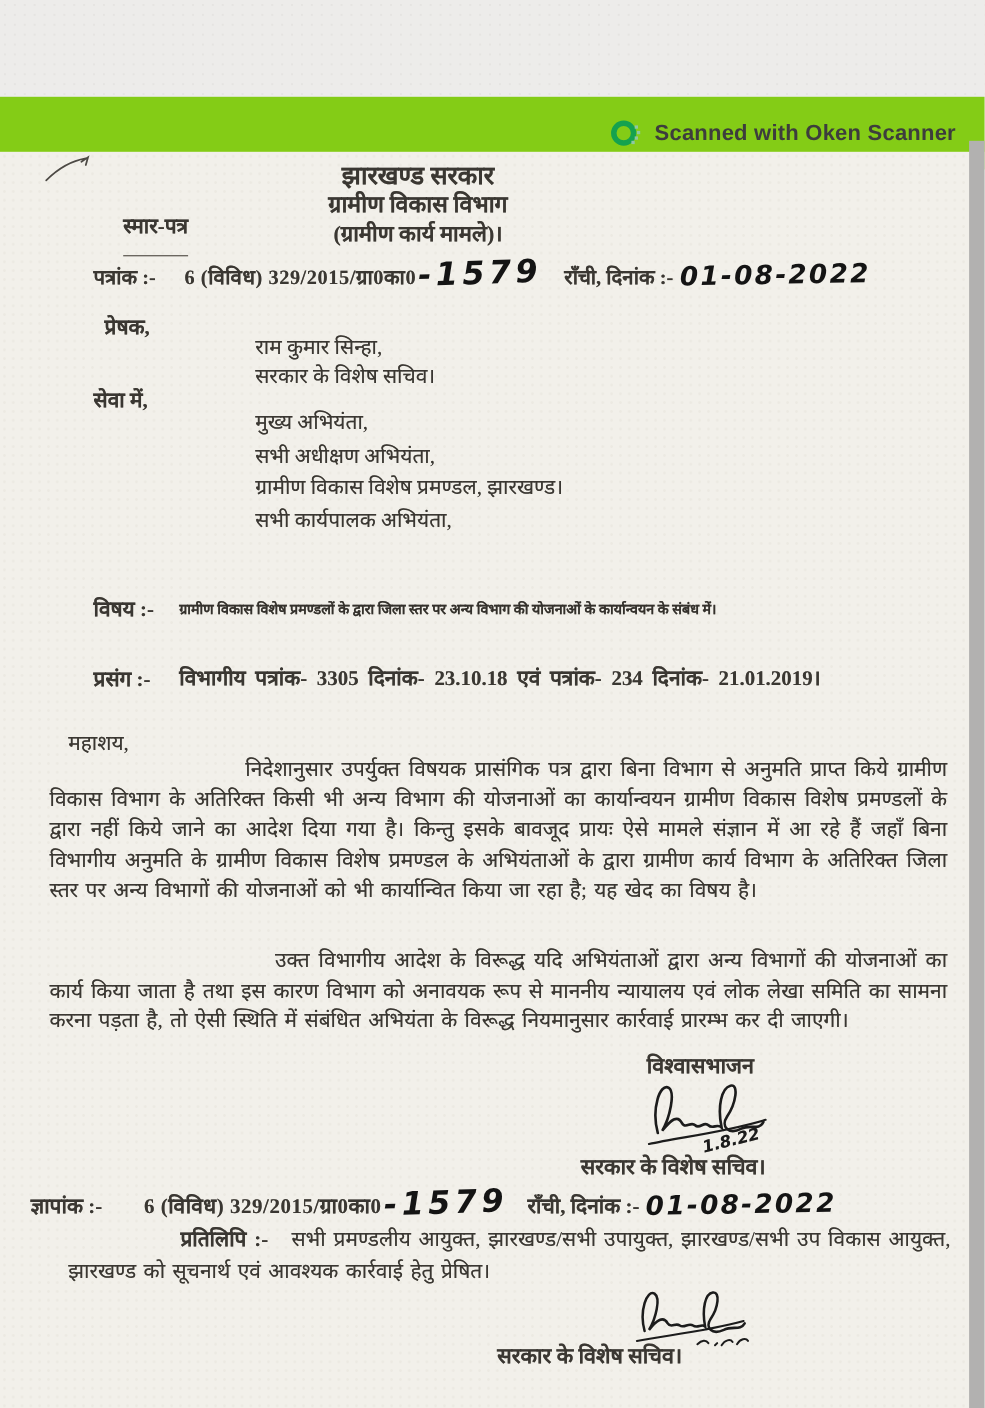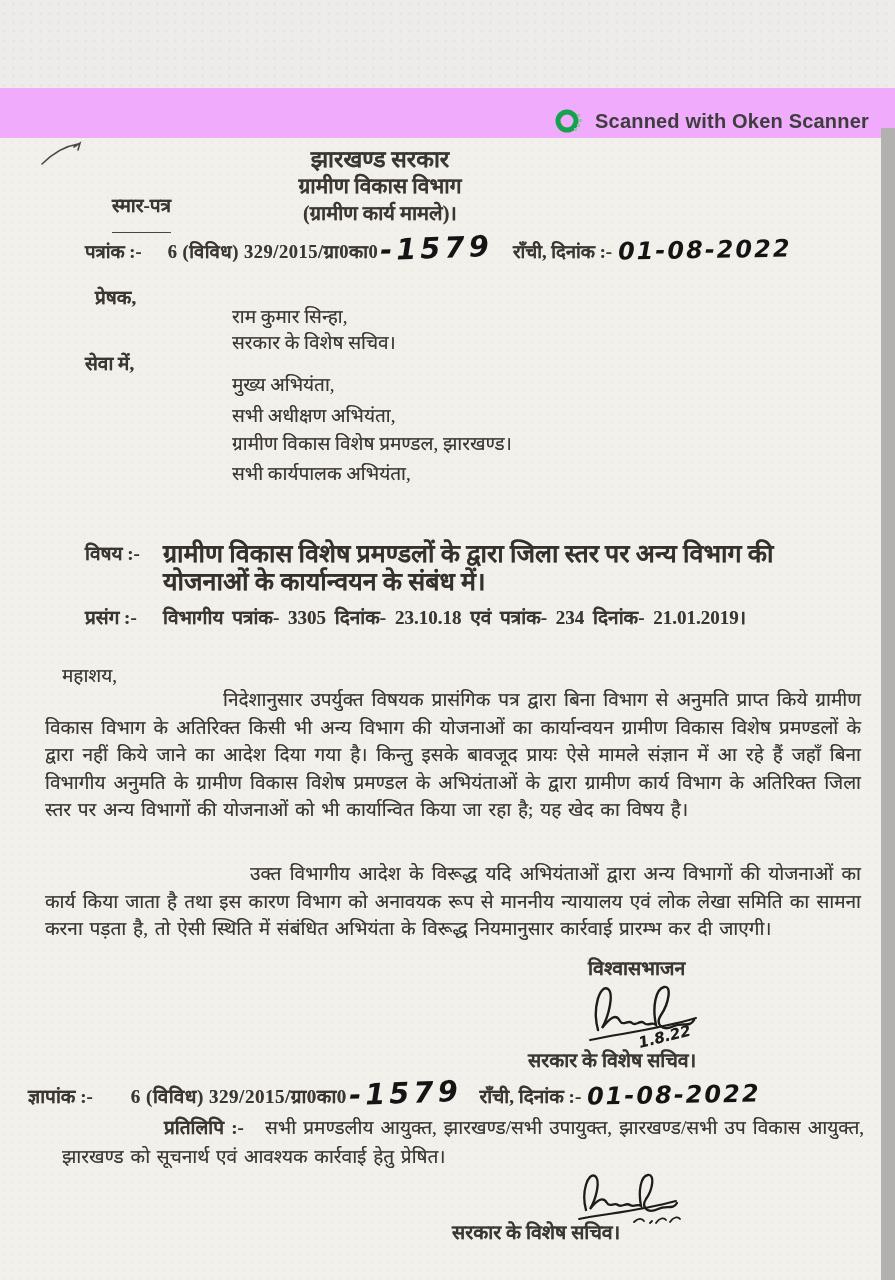--- a/index.html
+++ b/index.html
@@ -15,21 +15,21 @@
 
   
   .top-gray{
     position:absolute;top:0;left:0;width:895px;height:88px;
     background:#edecea;
     background-image:radial-gradient(rgba(110,100,85,.06) 1px, transparent 1.4px);
     background-size:9px 9px;
   }
   .badge-strip{
     position:absolute;top:88px;left:0;width:895px;height:66px;
-    background:#f0abfc;
+    background:#84cc16;
     display:flex;align-items:center;justify-content:flex-end;
     gap:12px;padding-right:26px;box-sizing:border-box;
   }
   .badge-label{
     font-family:"Liberation Sans", sans-serif;
     font-size:20px;color:#3d3d3d;font-weight:600;letter-spacing:.2px;
   }
   .page{
     position:absolute;top:138px;left:0;width:895px;height:1142px;
     background:#f2f0ea;
@@ -74,21 +74,21 @@
   .block{font-size:19px;line-height:25.5px;}
 
   .sender-label{left:95px;top:146px;}
   .sender-lines{left:232px;top:166px;}
   .to-label{left:85px;top:212px;}
   .to-lines{left:232px;top:234px;}
   .to-lines .row{margin-bottom:2.5px;}
   .to-lines .gap{margin-top:5px;}
 
   .subj-label{left:85px;top:402px;}
-  .subj-text{left:163px;top:402px;width:650px;font-size:25px;font-weight:700;line-height:28px;color:#34312c;font-family:Liberation Serif, serif;}
+  .subj-text{left:163px;top:402px;width:650px;font-size:13px;font-weight:700;line-height:28px;color:#34312c;font-family:Liberation Serif, serif;}
   .ref-label{left:85px;top:466px;}
   .ref-text{left:163px;top:466px;width:640px;font-size:19px;font-weight:700;line-height:28px;word-spacing:4px;}
 
   .salutation{left:62px;top:524px;font-size:19px;}
   .para{left:45px;width:816px;font-size:19px;line-height:27.6px;text-align:justify;word-spacing:2px;}
   .p1{top:548px;text-indent:178px;}
   .p2{top:722px;text-indent:205px;}
 
   .valediction{left:588px;top:816px;font-size:19.5px;font-weight:600;}
   .sig1{left:582px;top:838px;}

